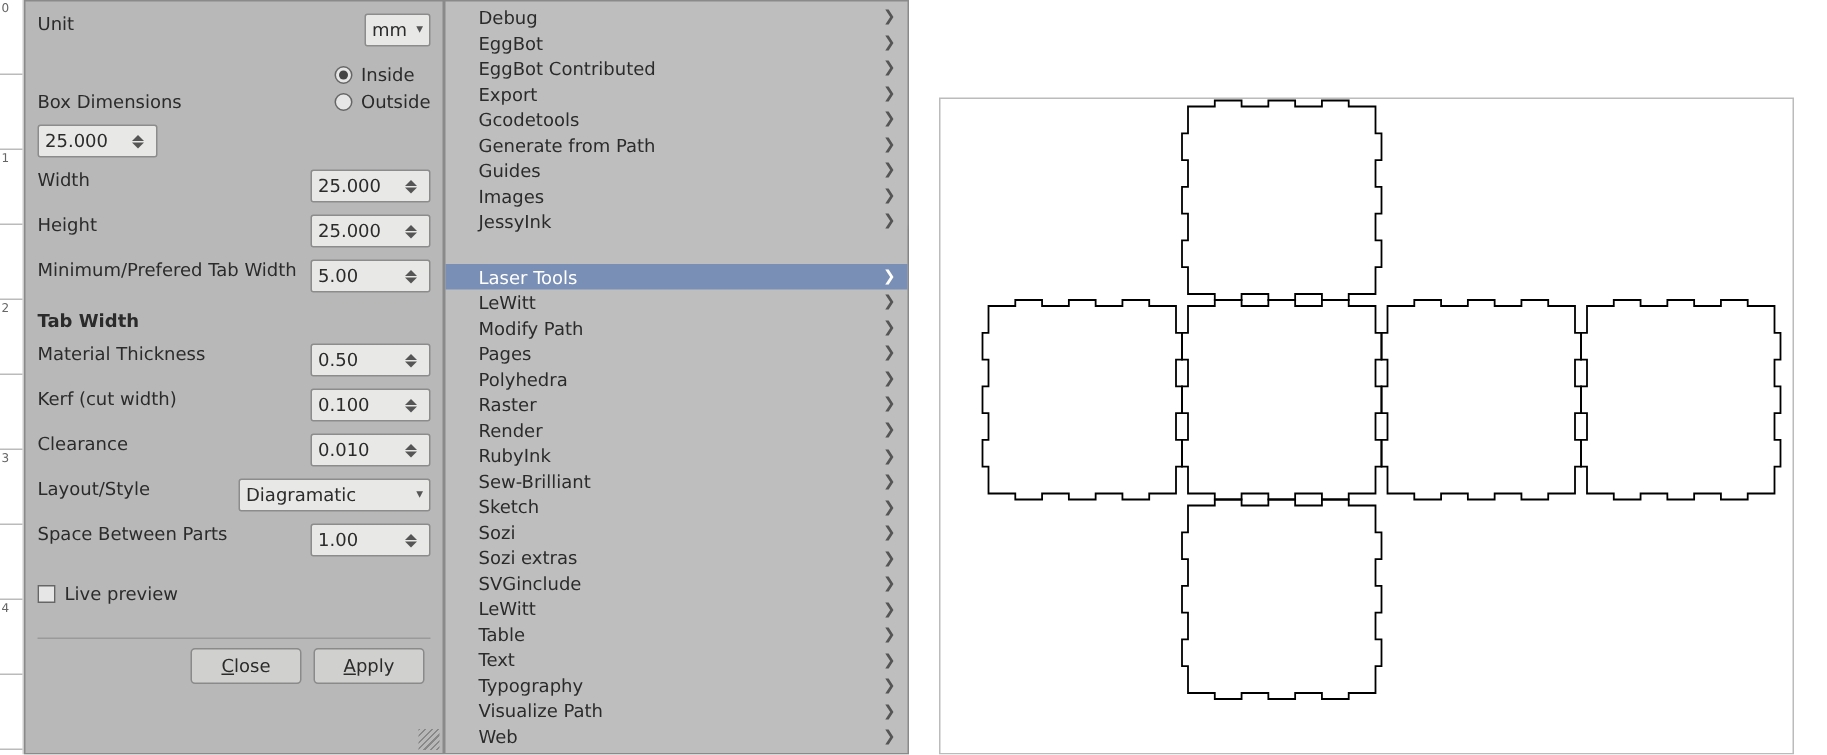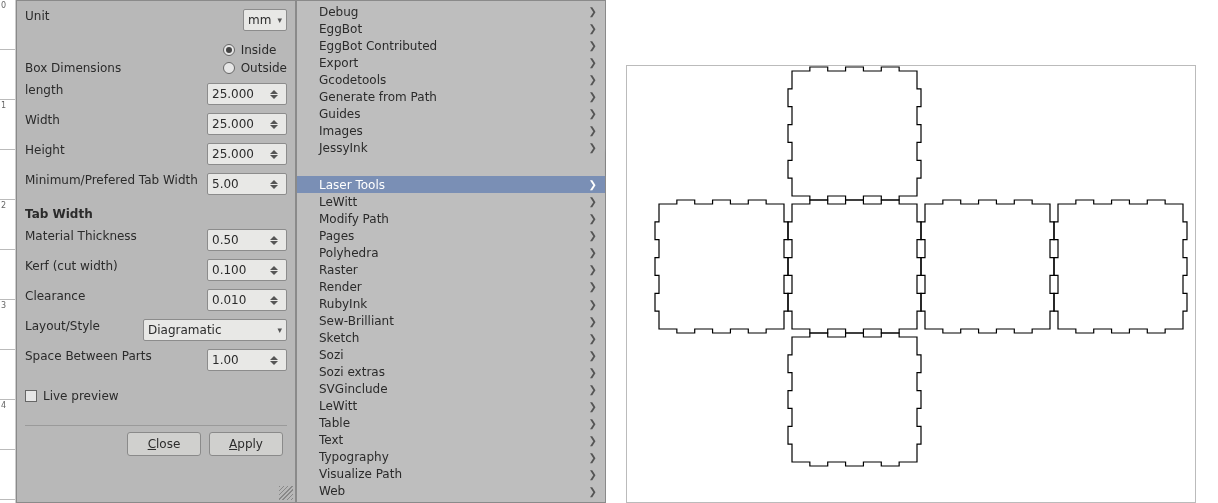--- a/index.html
+++ b/index.html
@@ -8,21 +8,21 @@
   
   .ruler { position: absolute; left: 0; top: 0; width: 16px; height: 503px; background: #fff; border-right: 1px solid #ccc; display: flex; flex-direction: column; }
   .ruler .tick { height: 50px; border-bottom: 1px solid #bbb; position: relative; }
   .ruler .tick span { position: absolute; left: 1px; top: 1px; font-size: 8px; color: #666; }
 
   .left-panel { margin-left: 16px; width: 280px; height: 100%; background: #b8b8b8; border: 1px solid #8a8a8a; padding: 8px 8px 0 8px; display: flex; flex-direction: column; gap: 4px; position: relative; }
   .row { display: flex; align-items: flex-start; height: 26px; }
   .row .label { flex: 1; }
   .select, .numfield, .dropdown { background: #e8e8e6; border: 1px solid #8c8c8c; border-radius: 2px; height: 22px; padding: 0 4px; display: inline-flex; align-items: center; }
   .select { width: 44px; justify-content: space-between; margin-left: 34px; }
-  .dropdown { width: 144px; justify-content: space-between; }
+  .dropdown { width: 128px; justify-content: space-between; }
   .numfield { width: 80px; justify-content: space-between; position: relative; }
   .numfield .val { flex: 1; }
   .spinner { width: 12px; height: 18px; display: flex; flex-direction: column; justify-content: center; gap: 1px; }
   .spinner .up, .spinner .down { width: 0; height: 0; border-left: 4px solid transparent; border-right: 4px solid transparent; }
   .spinner .up { border-bottom: 4px solid #555; }
   .spinner .down { border-top: 4px solid #555; }
 
   .radio-col { display: flex; flex-direction: column; gap: 4px; }
   .radio, .checkbox { display: inline-flex; align-items: center; gap: 6px; }
   .radio .dot { width: 12px; height: 12px; border: 1px solid #666; border-radius: 50%; background: #e6e6e6; display: inline-flex; align-items: center; justify-content: center; }
@@ -97,21 +97,20 @@
         <span>Inside</span>
       </label>
       <label class="radio">
         <span class="dot"></span>
         <span>Outside</span>
       </label>
     </div>
   </div>
 
   <div class="row">
-    <span class="label">length</span>
     <div class="numfield">
       <span class="val">25.000</span>
       <span class="spinner">
           <span class="up"></span>
           <span class="down"></span>
         </span>
     </div>
   </div>
   <div class="row">
     <span class="label">Width</span>

